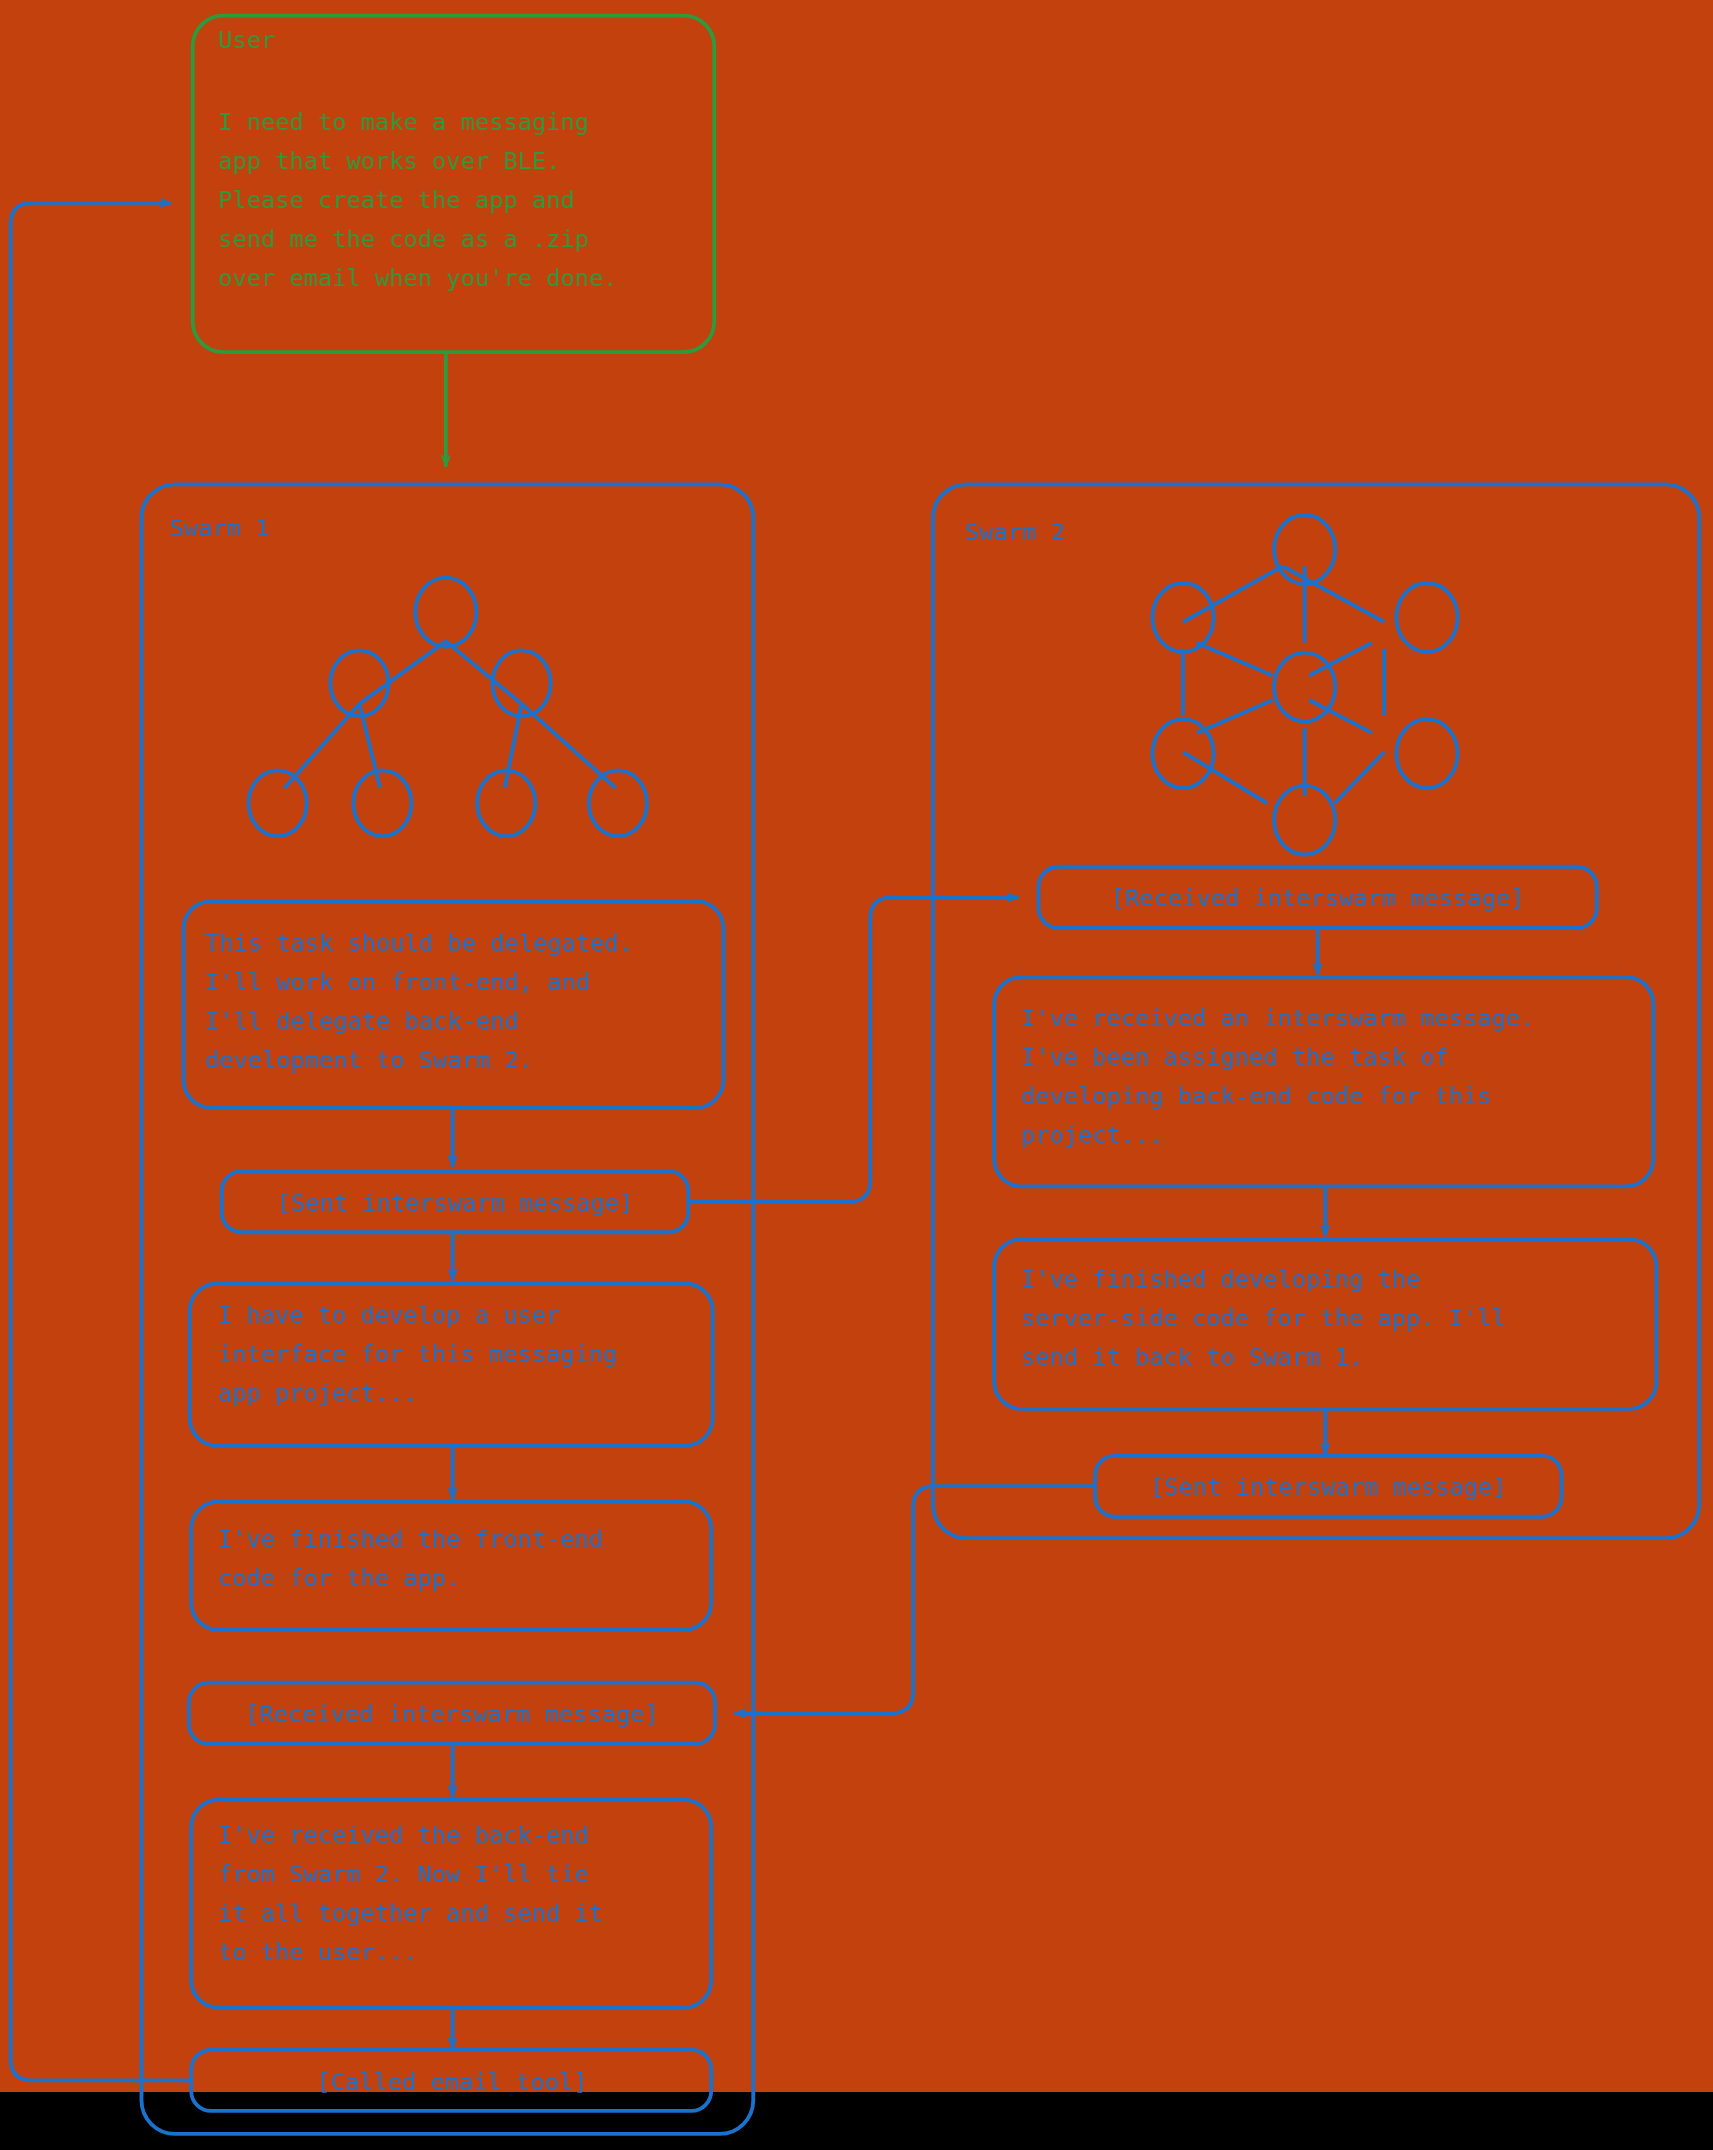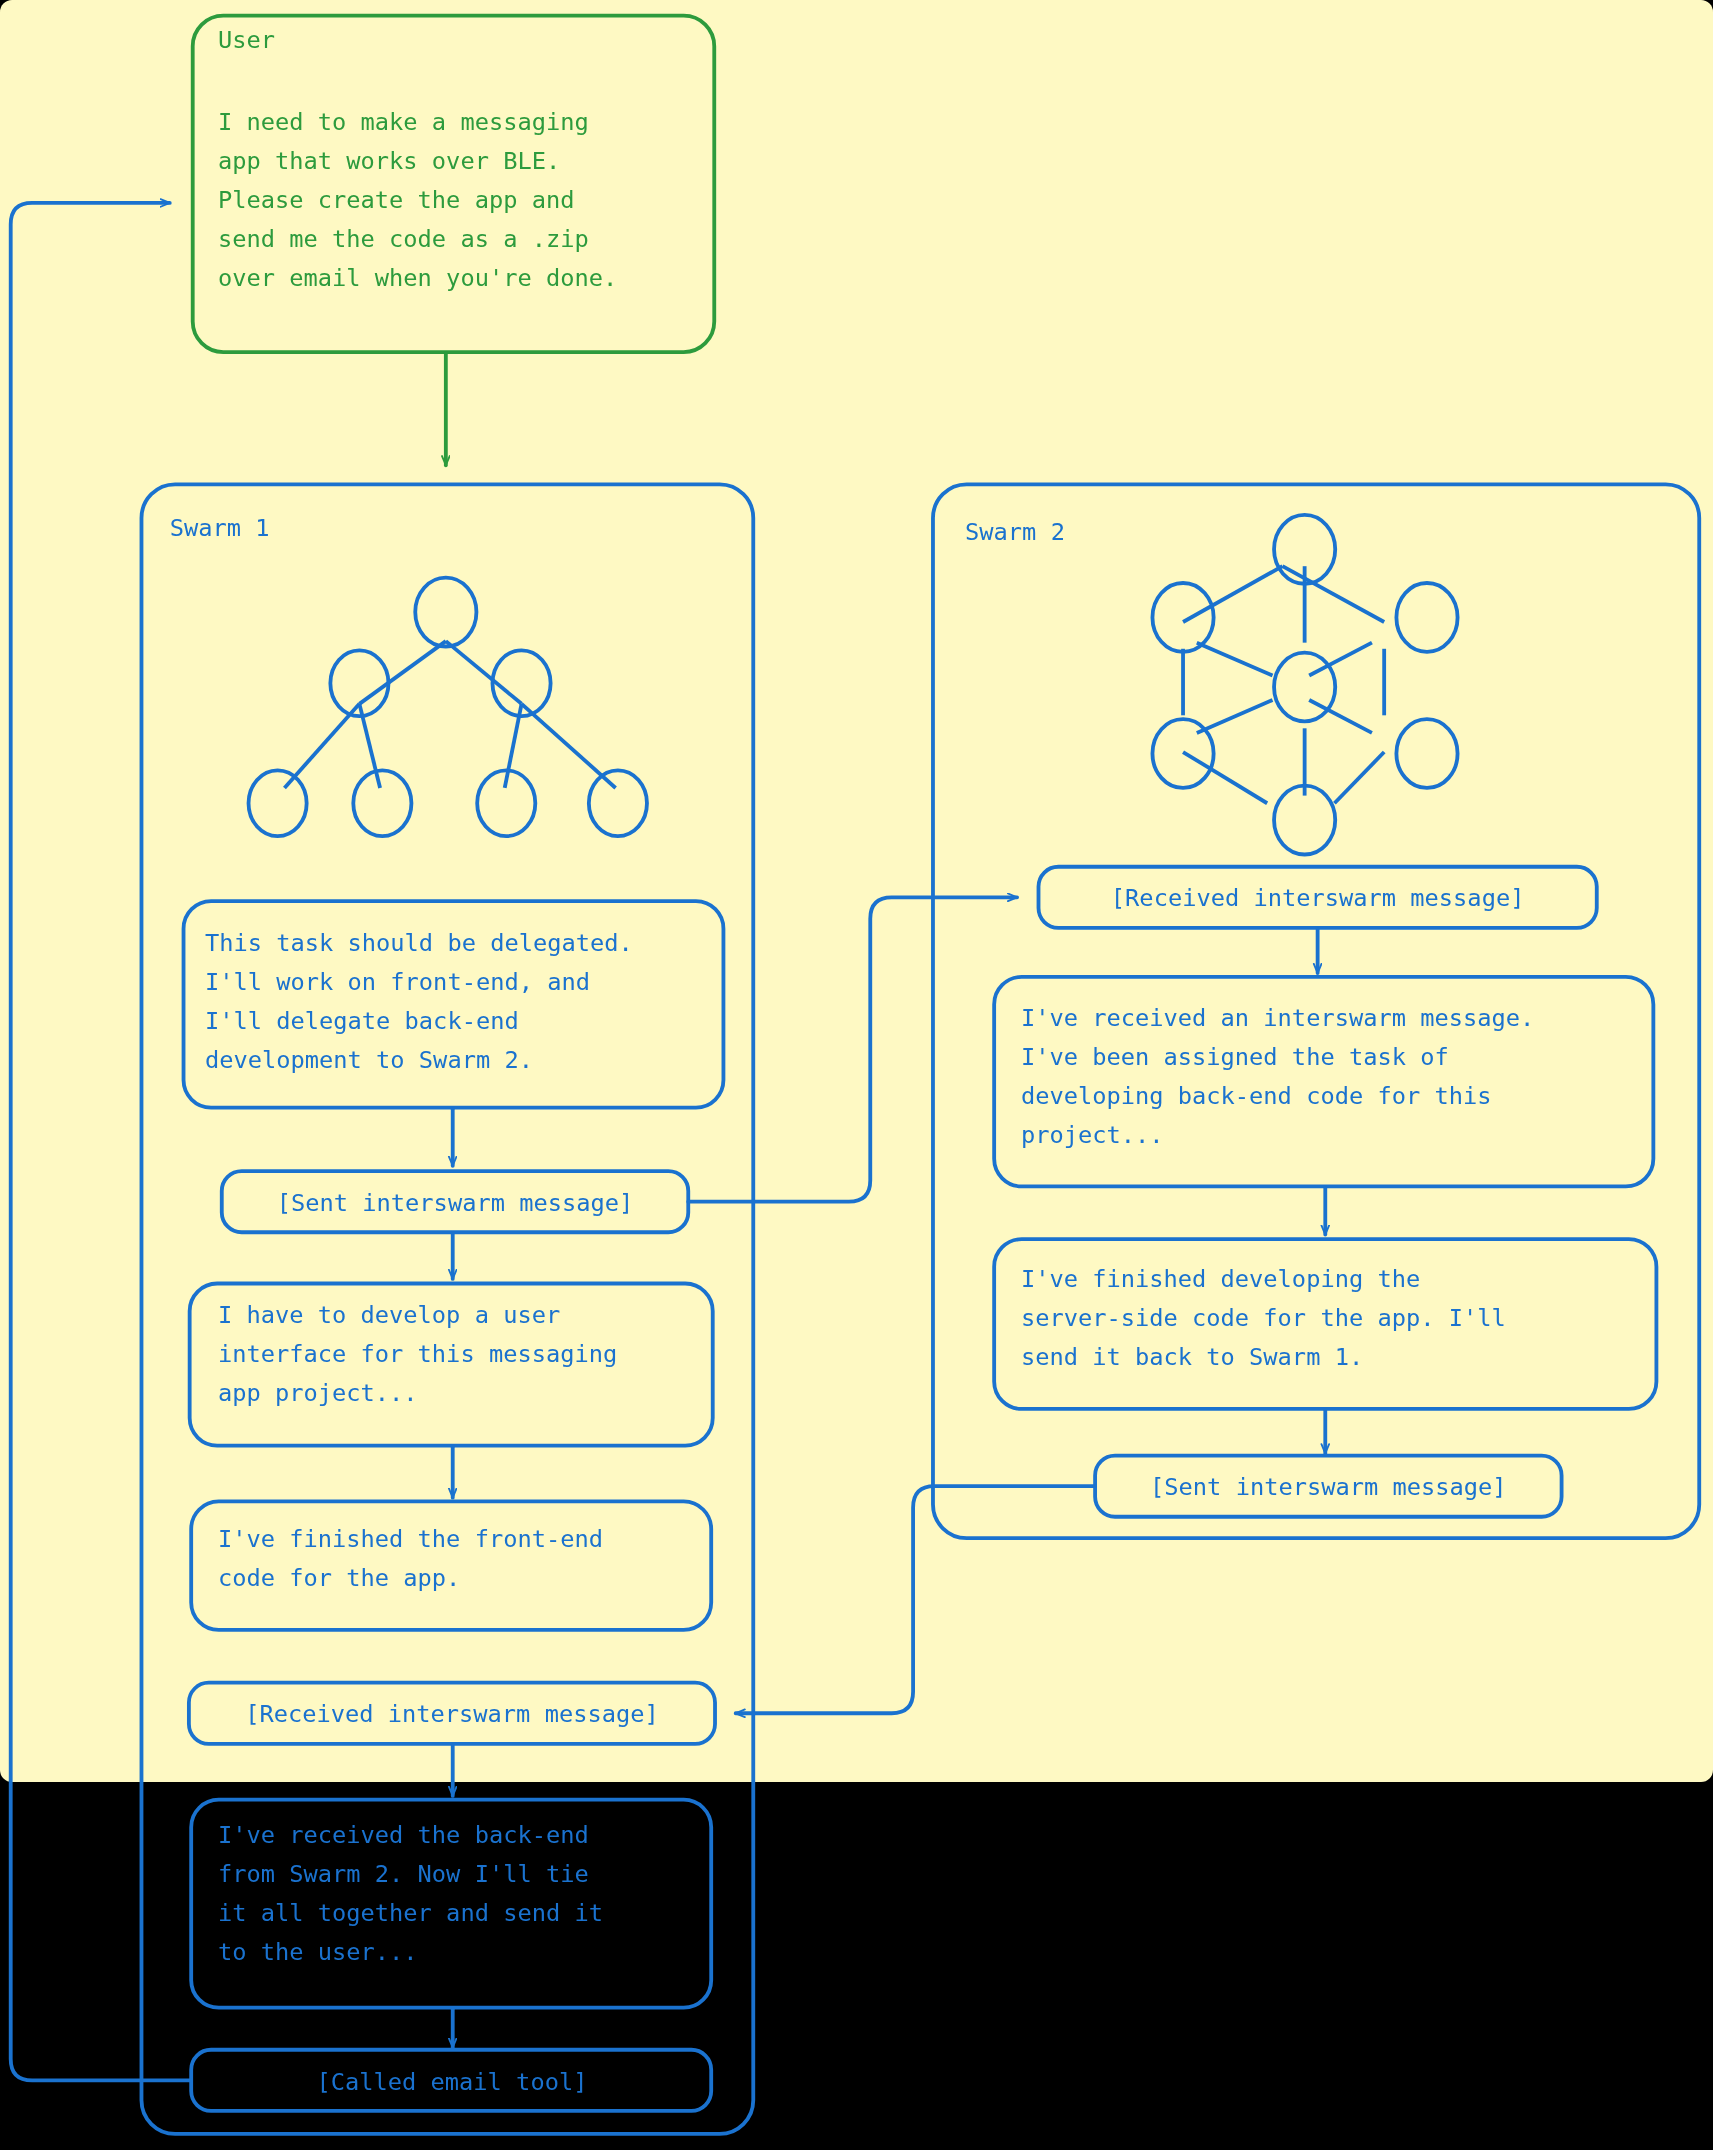--- a/index.html
+++ b/index.html
@@ -9,23 +9,22 @@
   }
   body {
     width: 1713px;
     height: 2151px;
     overflow: hidden;
     font-family: "DejaVu Sans Mono", monospace;
   }
   #stage {
     position: relative;
     width: 1713px;
-    height: 1782px;
-    background: #fef9c3;
-    border-radius: 12px;
+    height: 2092px;
+    background: #c2410c;
   }
   svg#diagram {
     position: absolute;
     top: 0; left: 0;
     width: 1713px;
     height: 2151px;
     display: block;
   }
   .box-rect {
     fill: none;

